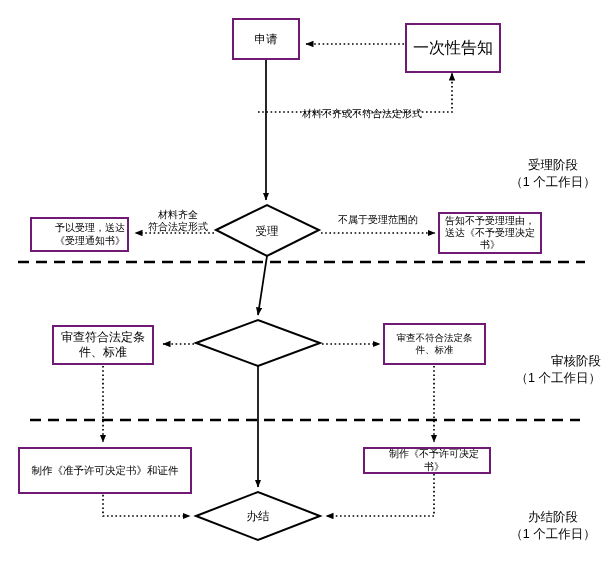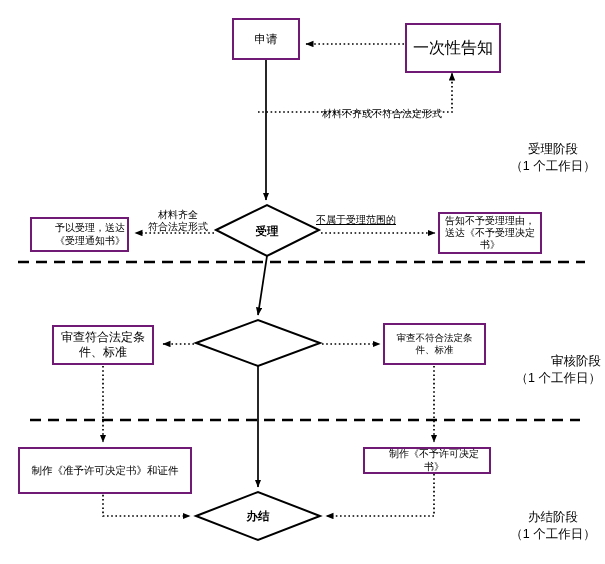--- a/index.html
+++ b/index.html
@@ -43,21 +43,20 @@
   }
   .diamond-label {
     position: absolute;
     display: flex;
     align-items: center;
     justify-content: center;
     font-size: 11.5px;
     color: #000;
     background: transparent;
     text-align: left;
-    font-weight: bold;
   }
   .edgelabel {
     position: absolute;
     font-size: 10px;
     color: #000;
     background: transparent;
     text-align: center;
     line-height: 1.25;
     white-space: pre-line;
   }
@@ -156,34 +155,34 @@
 
   <div class="diamond-label" style="left:227px; top:220px; width:80px; height:22px;">
     <span>受理</span>
   </div>
 
 
   <div class="diamond-label" style="left:218px; top:505px; width:80px; height:22px;">
     <span>办结</span>
   </div>
 
-  <div class="edgelabel" style="left:282px; top:95px; width:160px;text-align:right;">
+  <div class="edgelabel" style="left:282px; top:95px; width:160px;">
     <span>材料不齐或不符合法定形式</span>
   </div>
 
   <div class="edgelabel" style="left:130px; top:196px; width:96px;">
     <span>材料齐全
 符合法定形式</span>
   </div>
 
-  <div class="edgelabel" style="left:300px; top:201px; width:112px;text-decoration:underline;">
+  <div class="edgelabel" style="left:322px; top:201px; width:112px;">
     <span>不属于受理范围的</span>
   </div>
 
-  <div class="stagelabel" style="left:505px; top:124px; width:96px;">
+  <div class="stagelabel" style="left:505px; top:140px; width:96px;">
     <span>受理阶段
 （1 个工作日）</span>
   </div>
 
   <div class="stagelabel" style="left:505px; top:336px; width:96px;text-align:right;">
     <span>审核阶段
 （1 个工作日）</span>
   </div>
 
   <div class="stagelabel" style="left:505px; top:492px; width:96px;">

